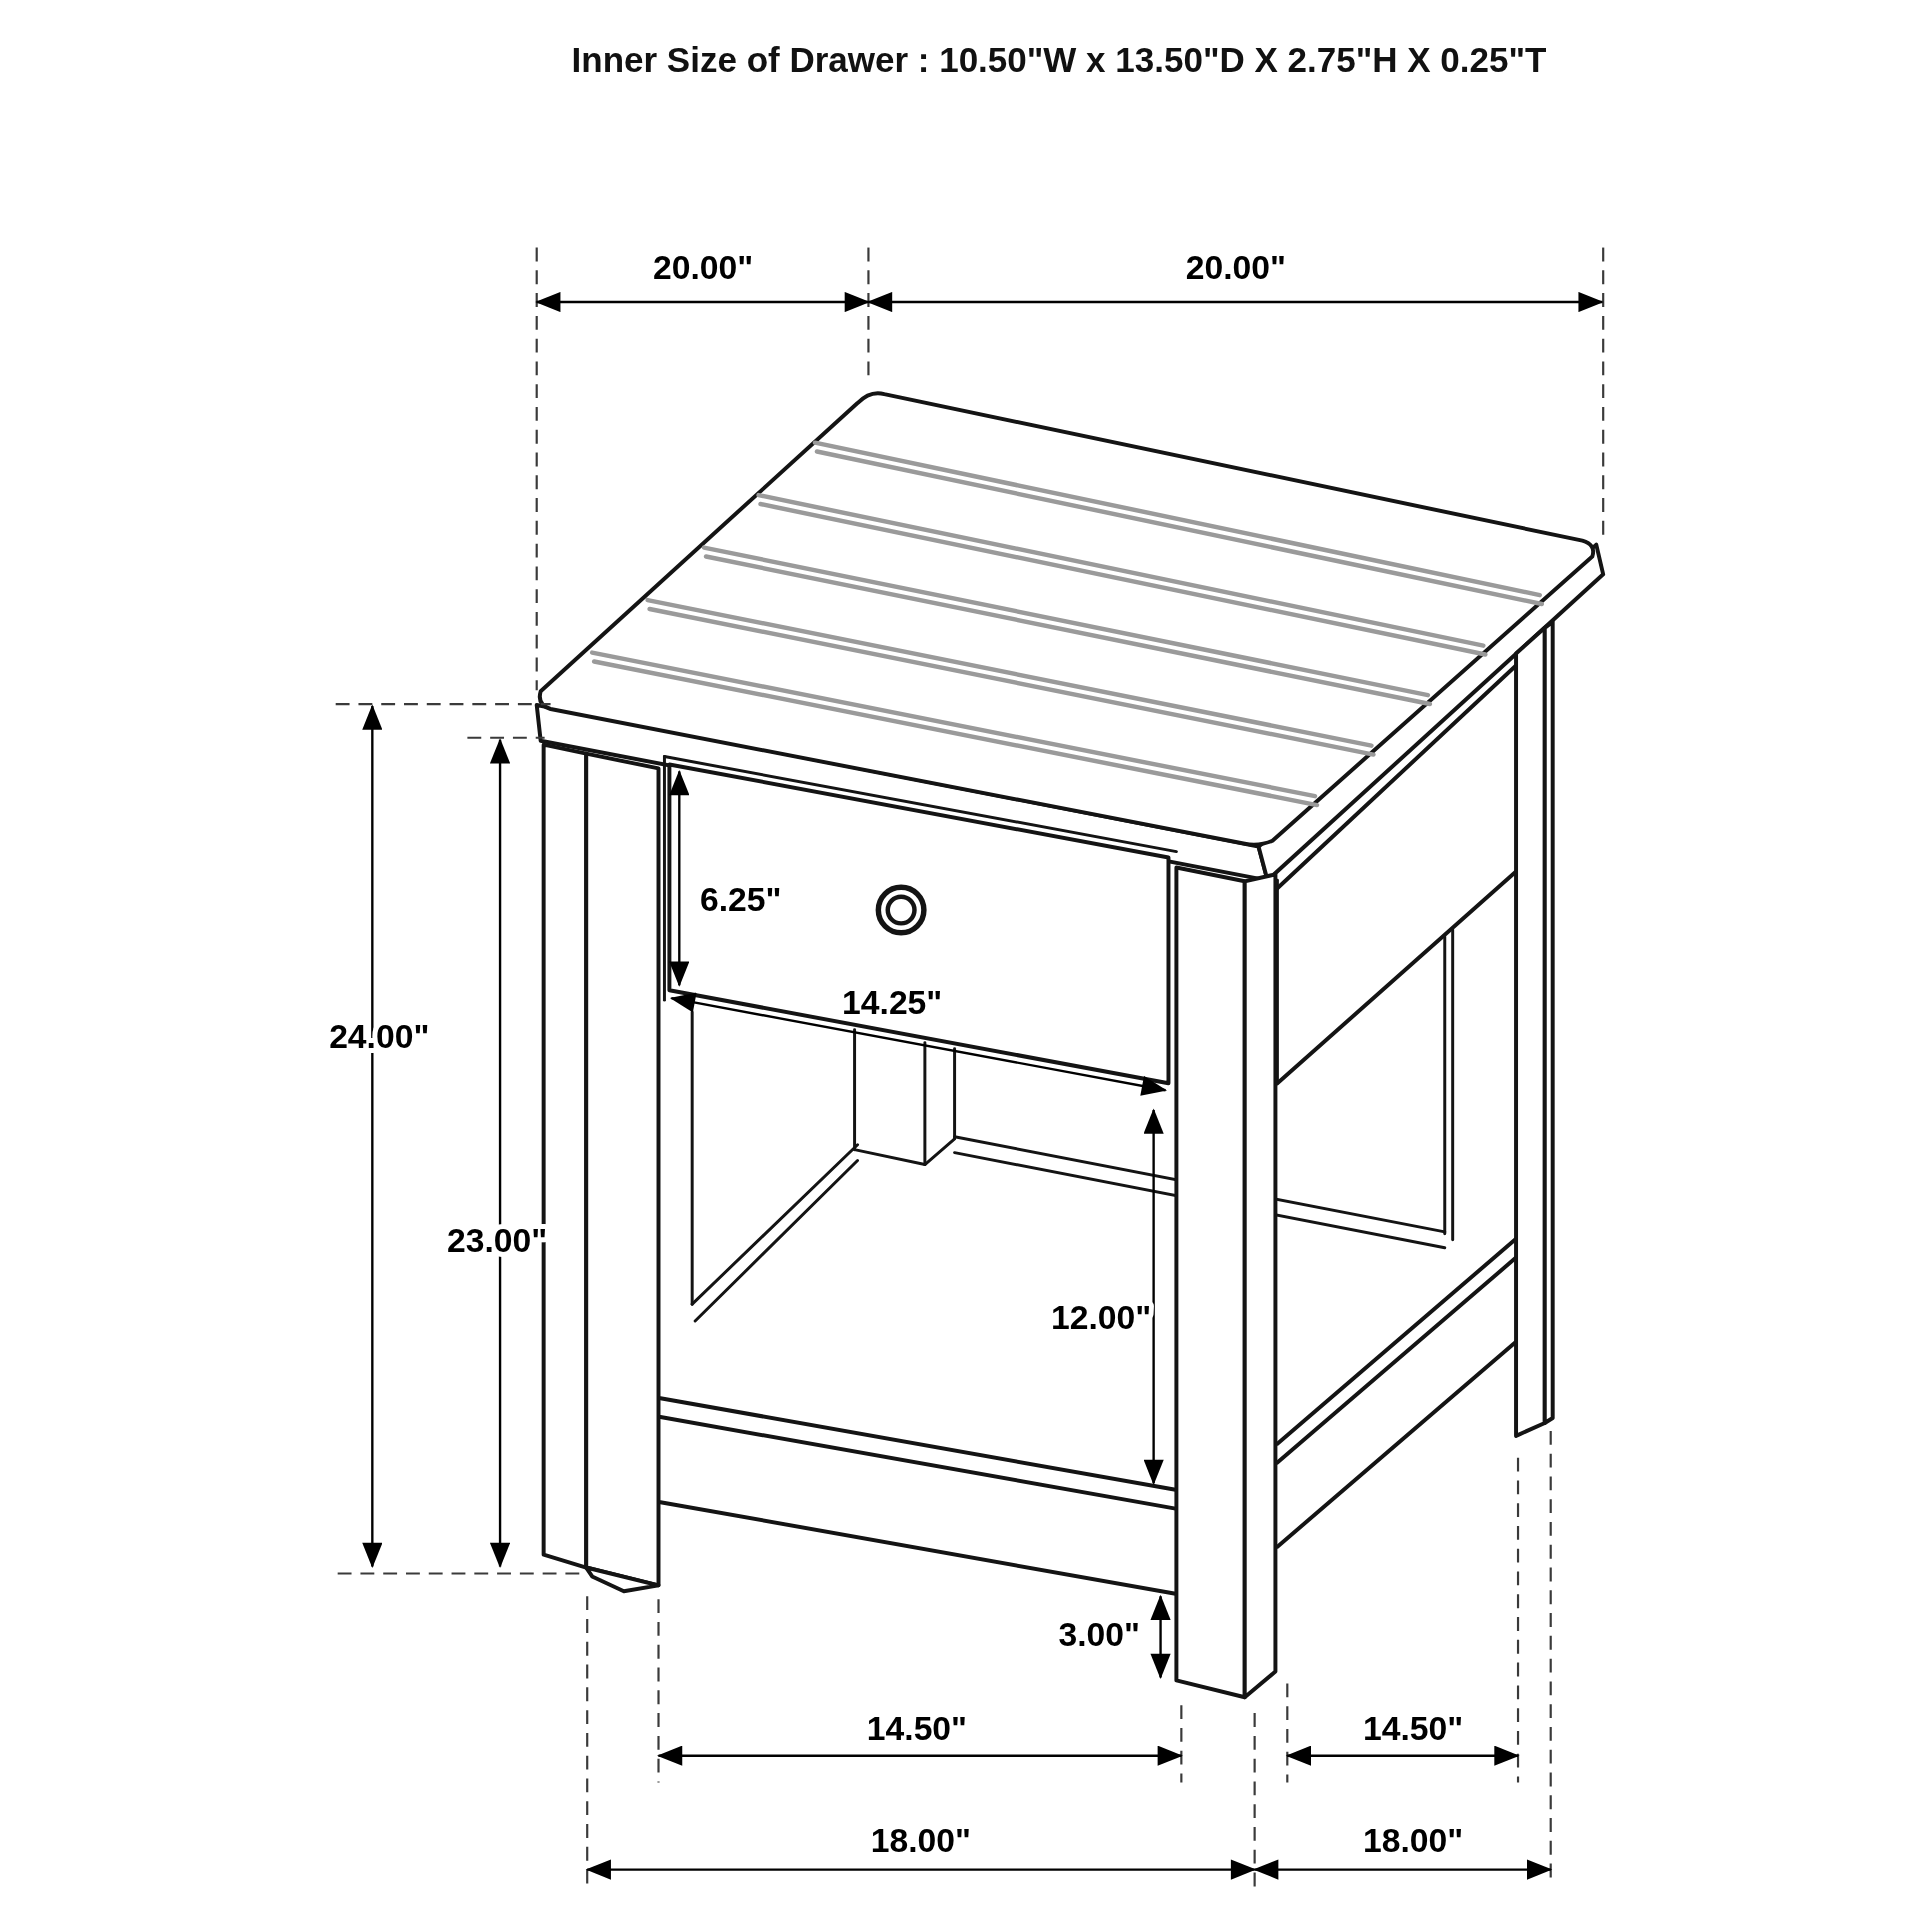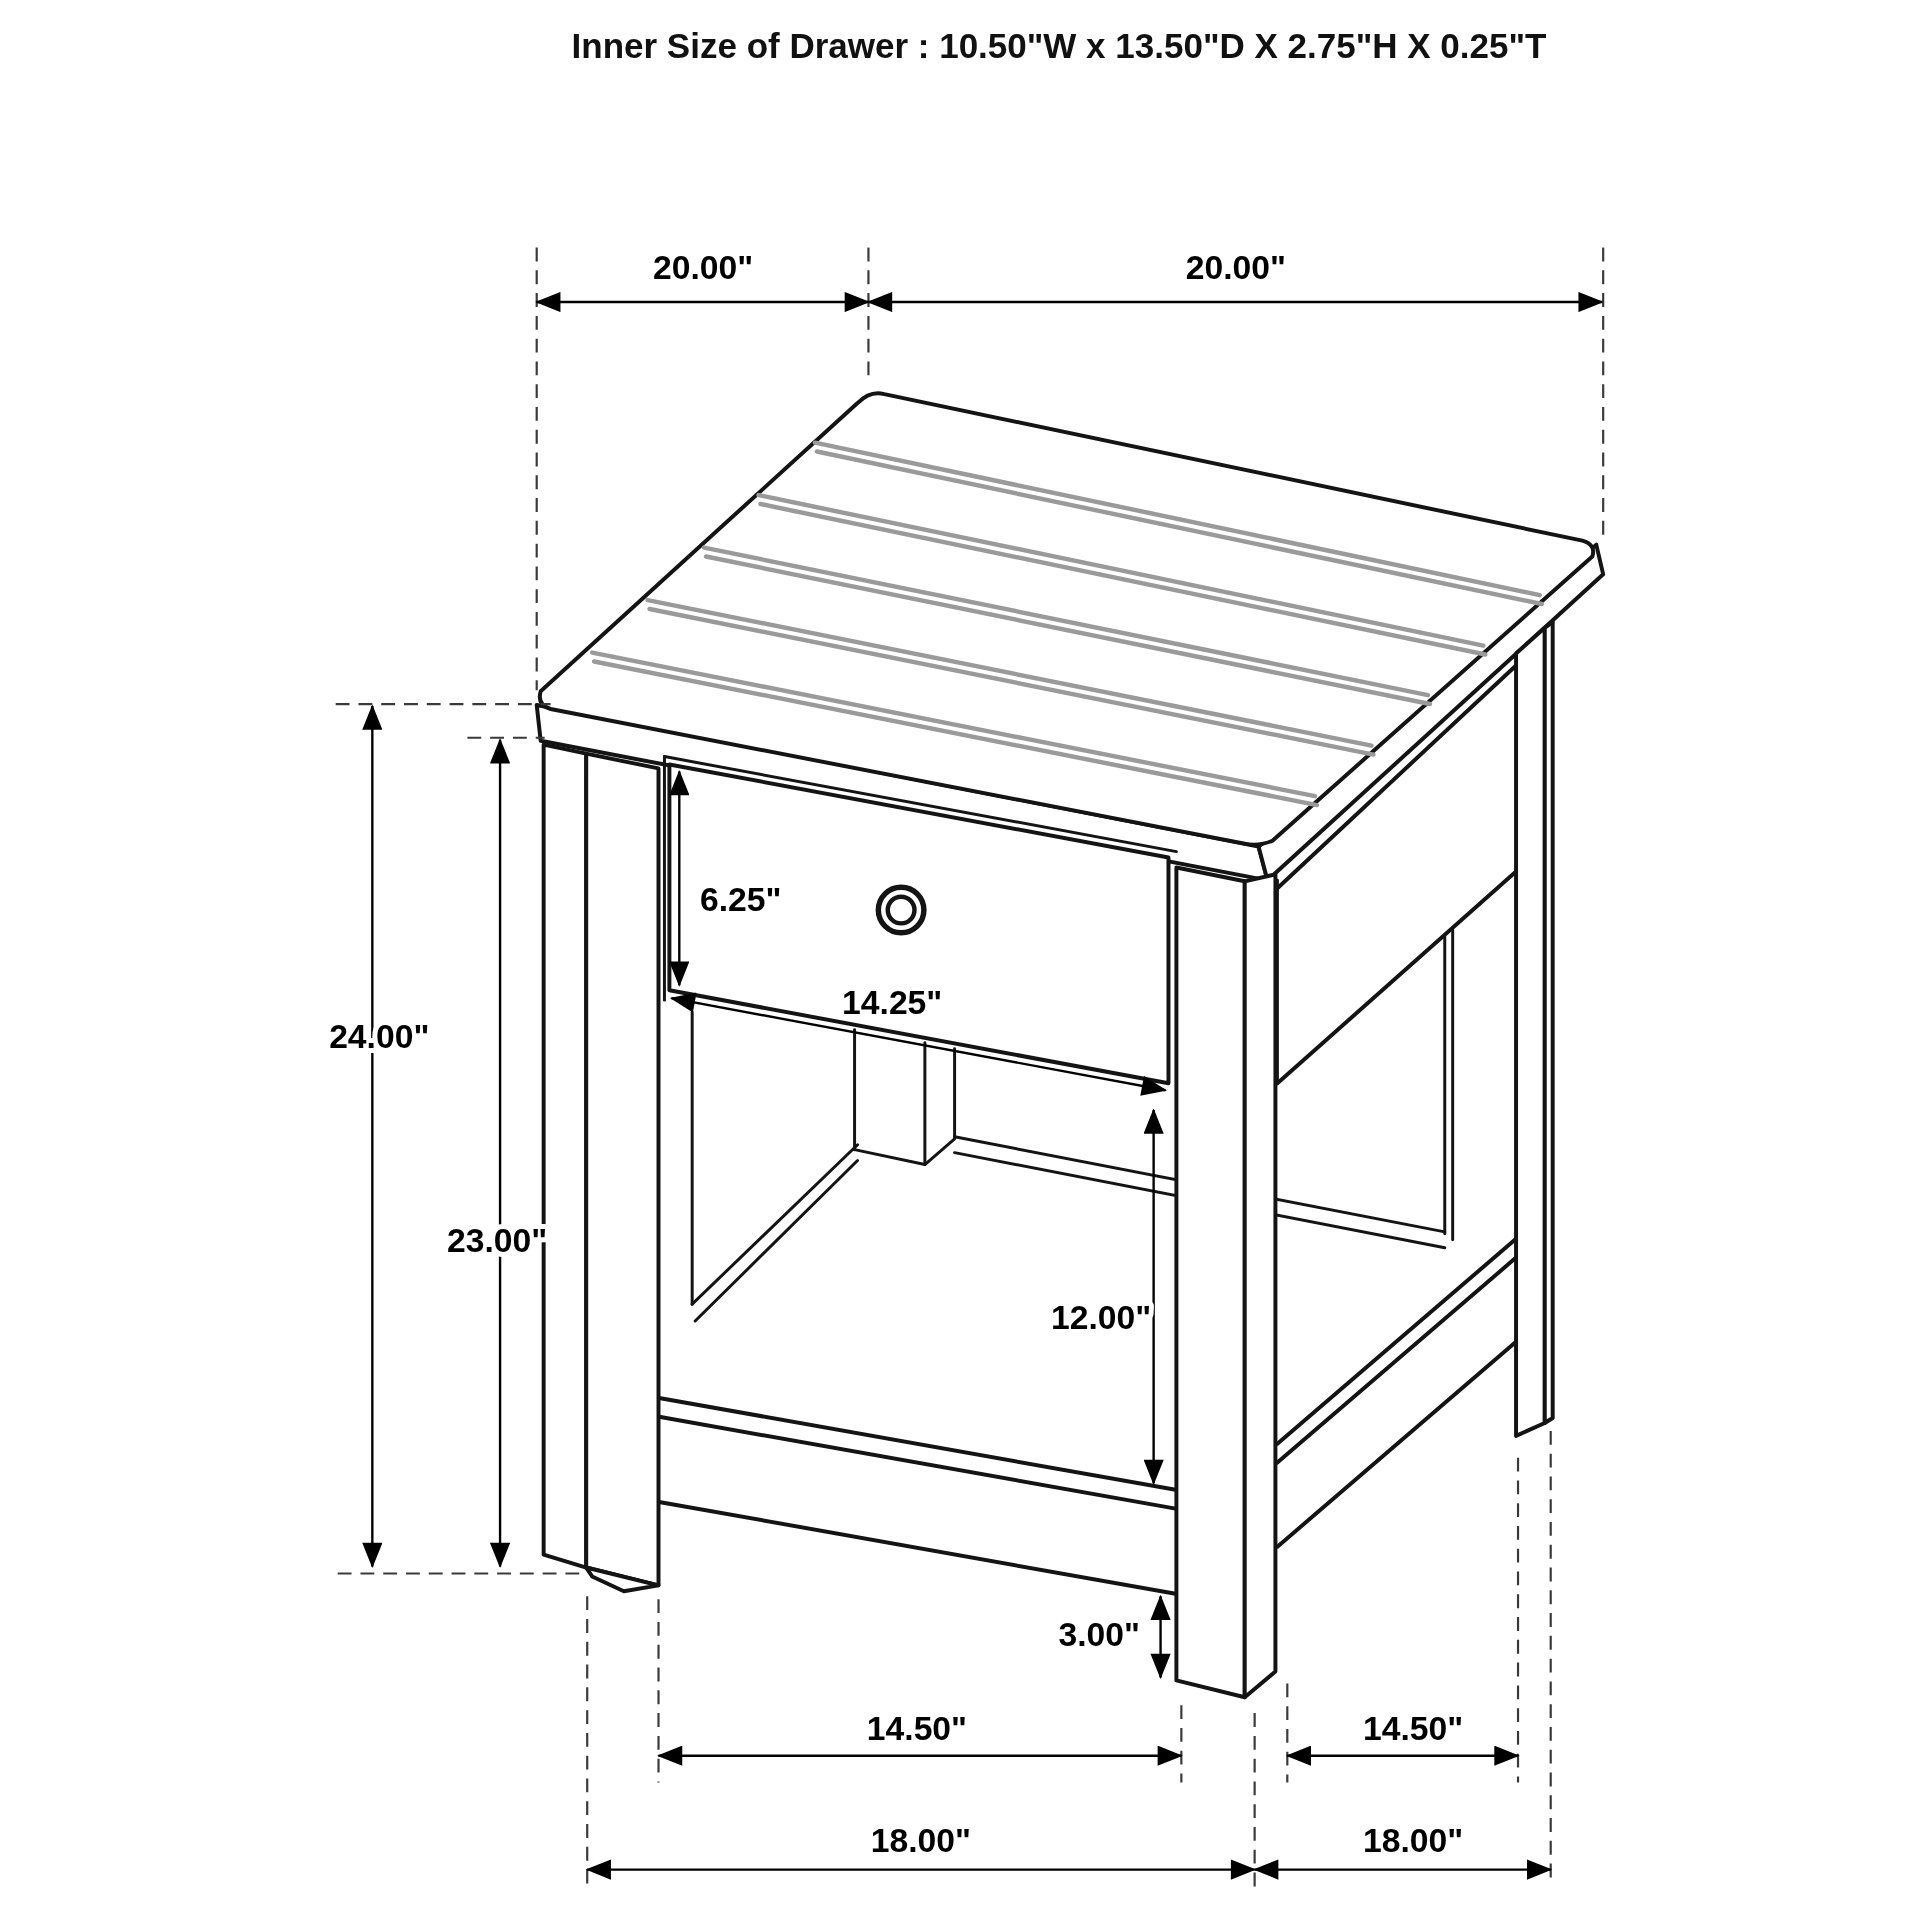--- a/index.html
+++ b/index.html
@@ -8,21 +8,21 @@
   svg{position:absolute;left:0;top:0;}
   .outline{fill:#ffffff;stroke:#141414;stroke-width:4;stroke-linejoin:round;stroke-linecap:round;}
   .edge{fill:none;stroke:#141414;stroke-width:4;stroke-linecap:round;}
   .thin{fill:none;stroke:#141414;stroke-width:3;stroke-linecap:round;}
   .plank{fill:none;stroke:#9a9a9a;stroke-width:4.5;stroke-linecap:round;}
   .dash{fill:none;stroke:#3a3a3a;stroke-width:2.2;stroke-dasharray:14 9;}
   .dim{fill:none;stroke:#000000;stroke-width:2.4;
        marker-start:url(#arr);marker-end:url(#arr);}
   .lbl{font:bold 34px "Liberation Sans", sans-serif;fill:#000;text-anchor:middle;
        paint-order:stroke;stroke:#ffffff;stroke-width:10px;stroke-linejoin:round;}
-  .title{position:absolute;top:26px;left:1059px;transform:translateX(-50%);
+  .title{position:absolute;top:40px;left:1059px;transform:translateX(-50%);
          font:bold 35px "Liberation Sans", sans-serif;color:#111;white-space:nowrap;}
 </style>
 </head>
 <body>
 
 <div class="stage">
   <div class="title">Inner Size of Drawer : 10.50"W x 13.50"D X 2.75"H X 0.25"T</div>
 
   <svg width="1927" height="1927" viewBox="0 0 1946 1946">
     <defs>

